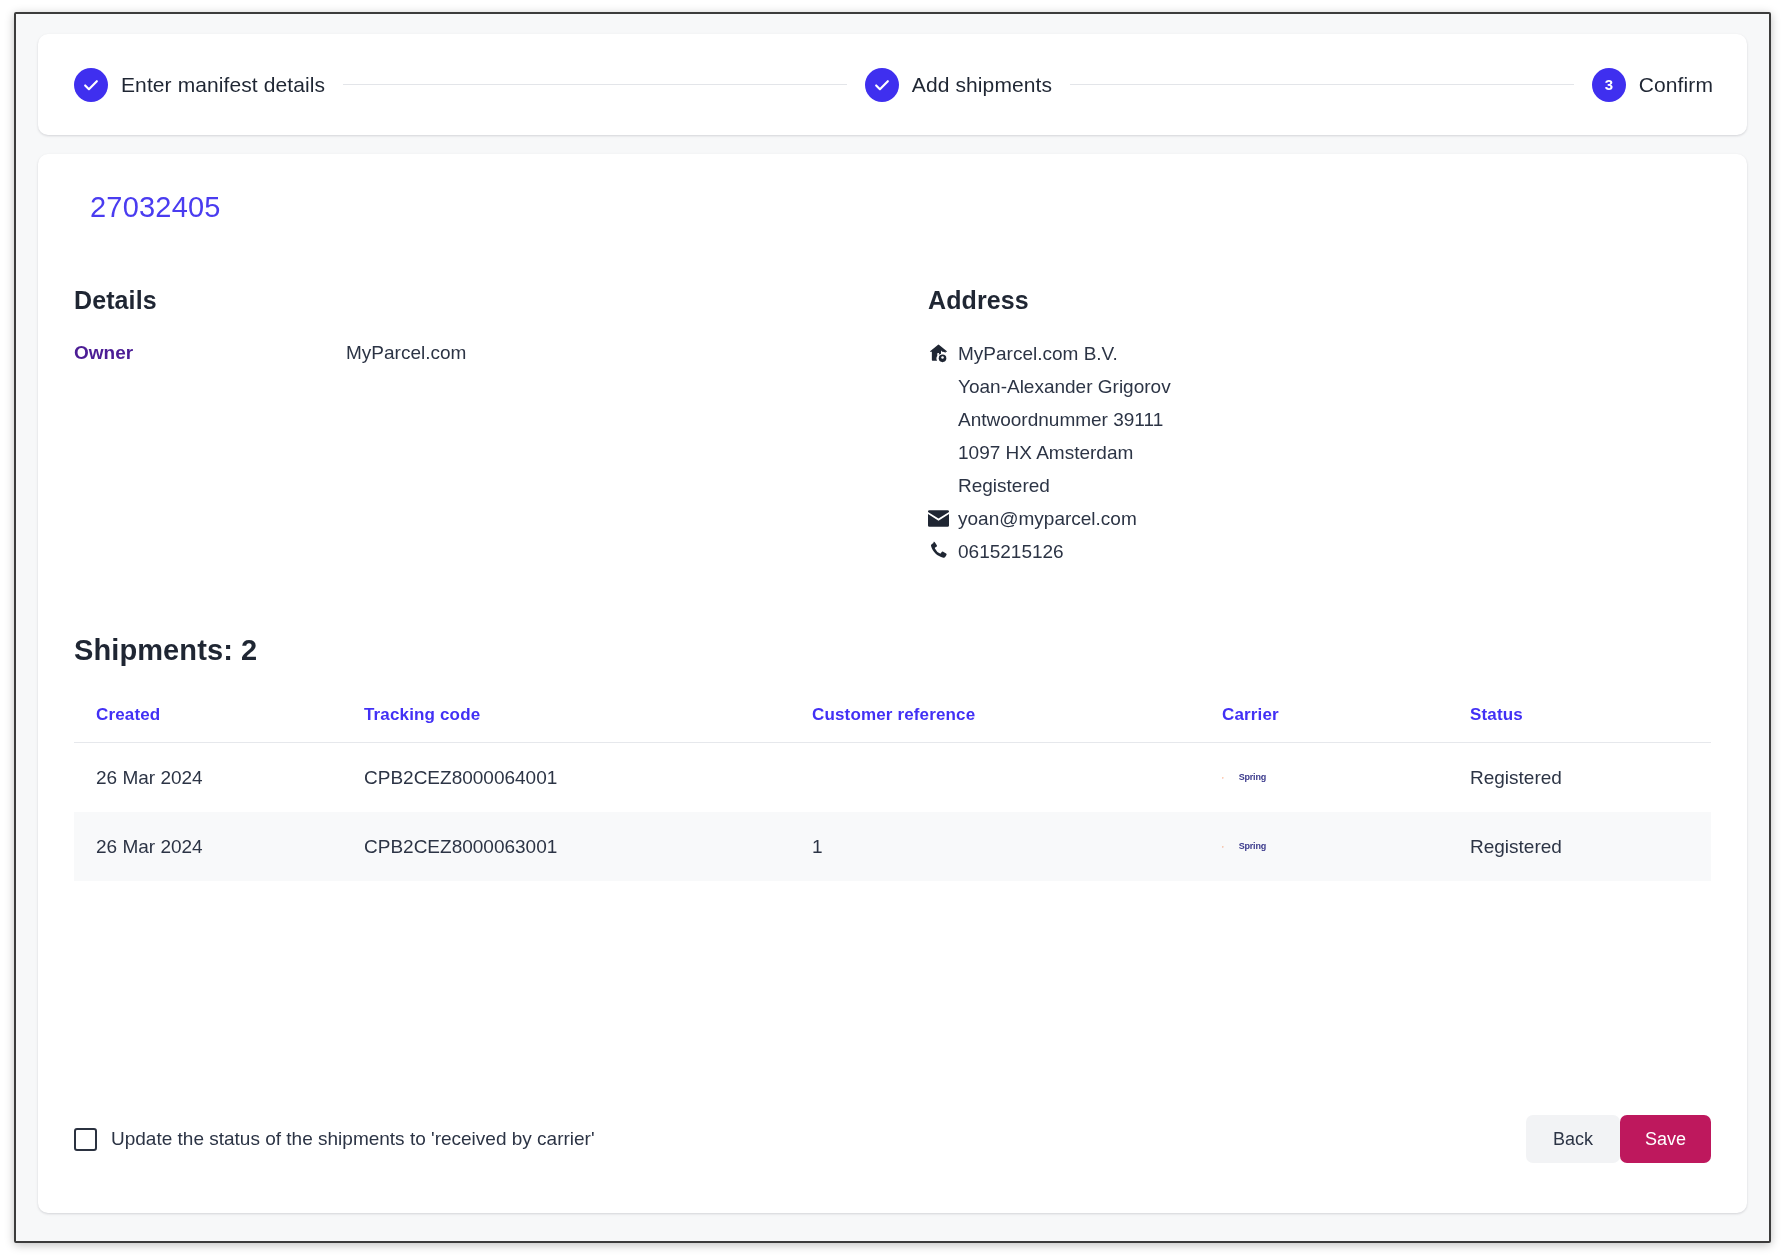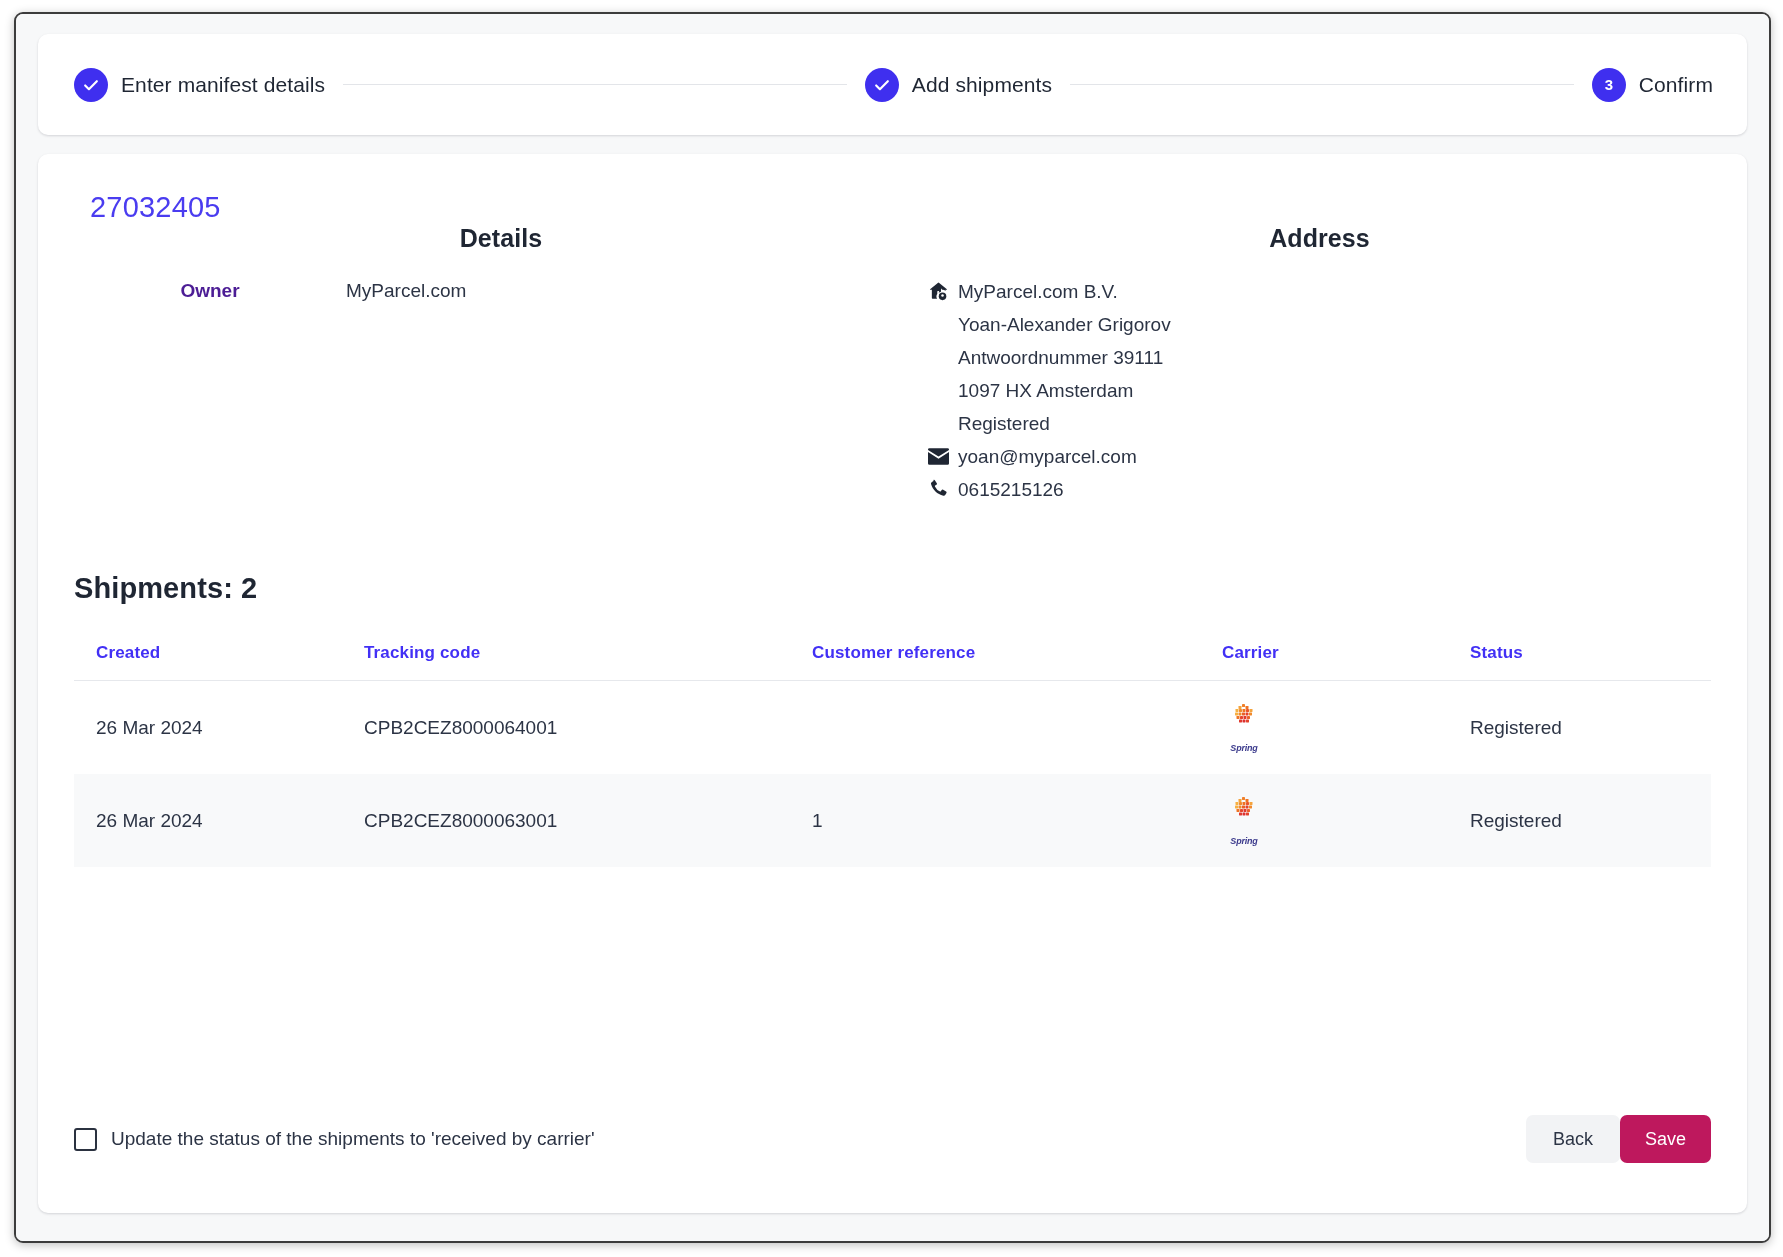--- a/index.html
+++ b/index.html
@@ -25,21 +25,21 @@
     height: 1257px;
     background: #ffffff;
     padding: 12px 12px 14px 14px;
   }
 
   .frame {
     position: relative;
     width: 100%;
     height: 100%;
     border: 2px solid #3c3c3c;
-    border-radius: 9px;
+    border-radius: 2px;
     background: #f7f8f9;
     overflow: hidden;
     box-shadow: 0 2px 10px rgba(0,0,0,0.25);
   }
 
   .page {
     position: relative;
     width: 100%;
     height: 100%;
     background: #f7f8f9;
@@ -124,21 +124,21 @@
     color: #4a3cf0;
     font-weight: 400;
     letter-spacing: 0.2px;
     line-height: 1.1;
     margin-left: 16px;
   }
 
   
   .info-row {
     display: flex;
-    text-align: center;
+    margin-top: 62px;
   }
 
   .col-details { width: 854px; flex: 0 0 854px; }
   .col-address { flex: 1 1 auto; }
 
   .section-title {
     font-size: 25px;
     font-weight: 700;
     color: #1f2633;
     letter-spacing: 0.1px;
@@ -227,24 +227,22 @@
   .c-reference  { width: 410px; }
   .c-carrier    { width: 248px; }
   .c-status     { width: auto; }
 
   th.c-created { padding-left: 22px !important; }
 
   
   .carrier-logo {
     width: 44px;
     display: flex;
-    flex-direction: column;
     align-items: center;
     gap: 15px;
-    font-style: italic;
   }
 
   .carrier-logo svg { display: block; }
 
   .carrier-name {
     font-size: 9px;
     font-weight: 700;
     color: #3b3a8c;
     line-height: 1;
     letter-spacing: -0.2px;

